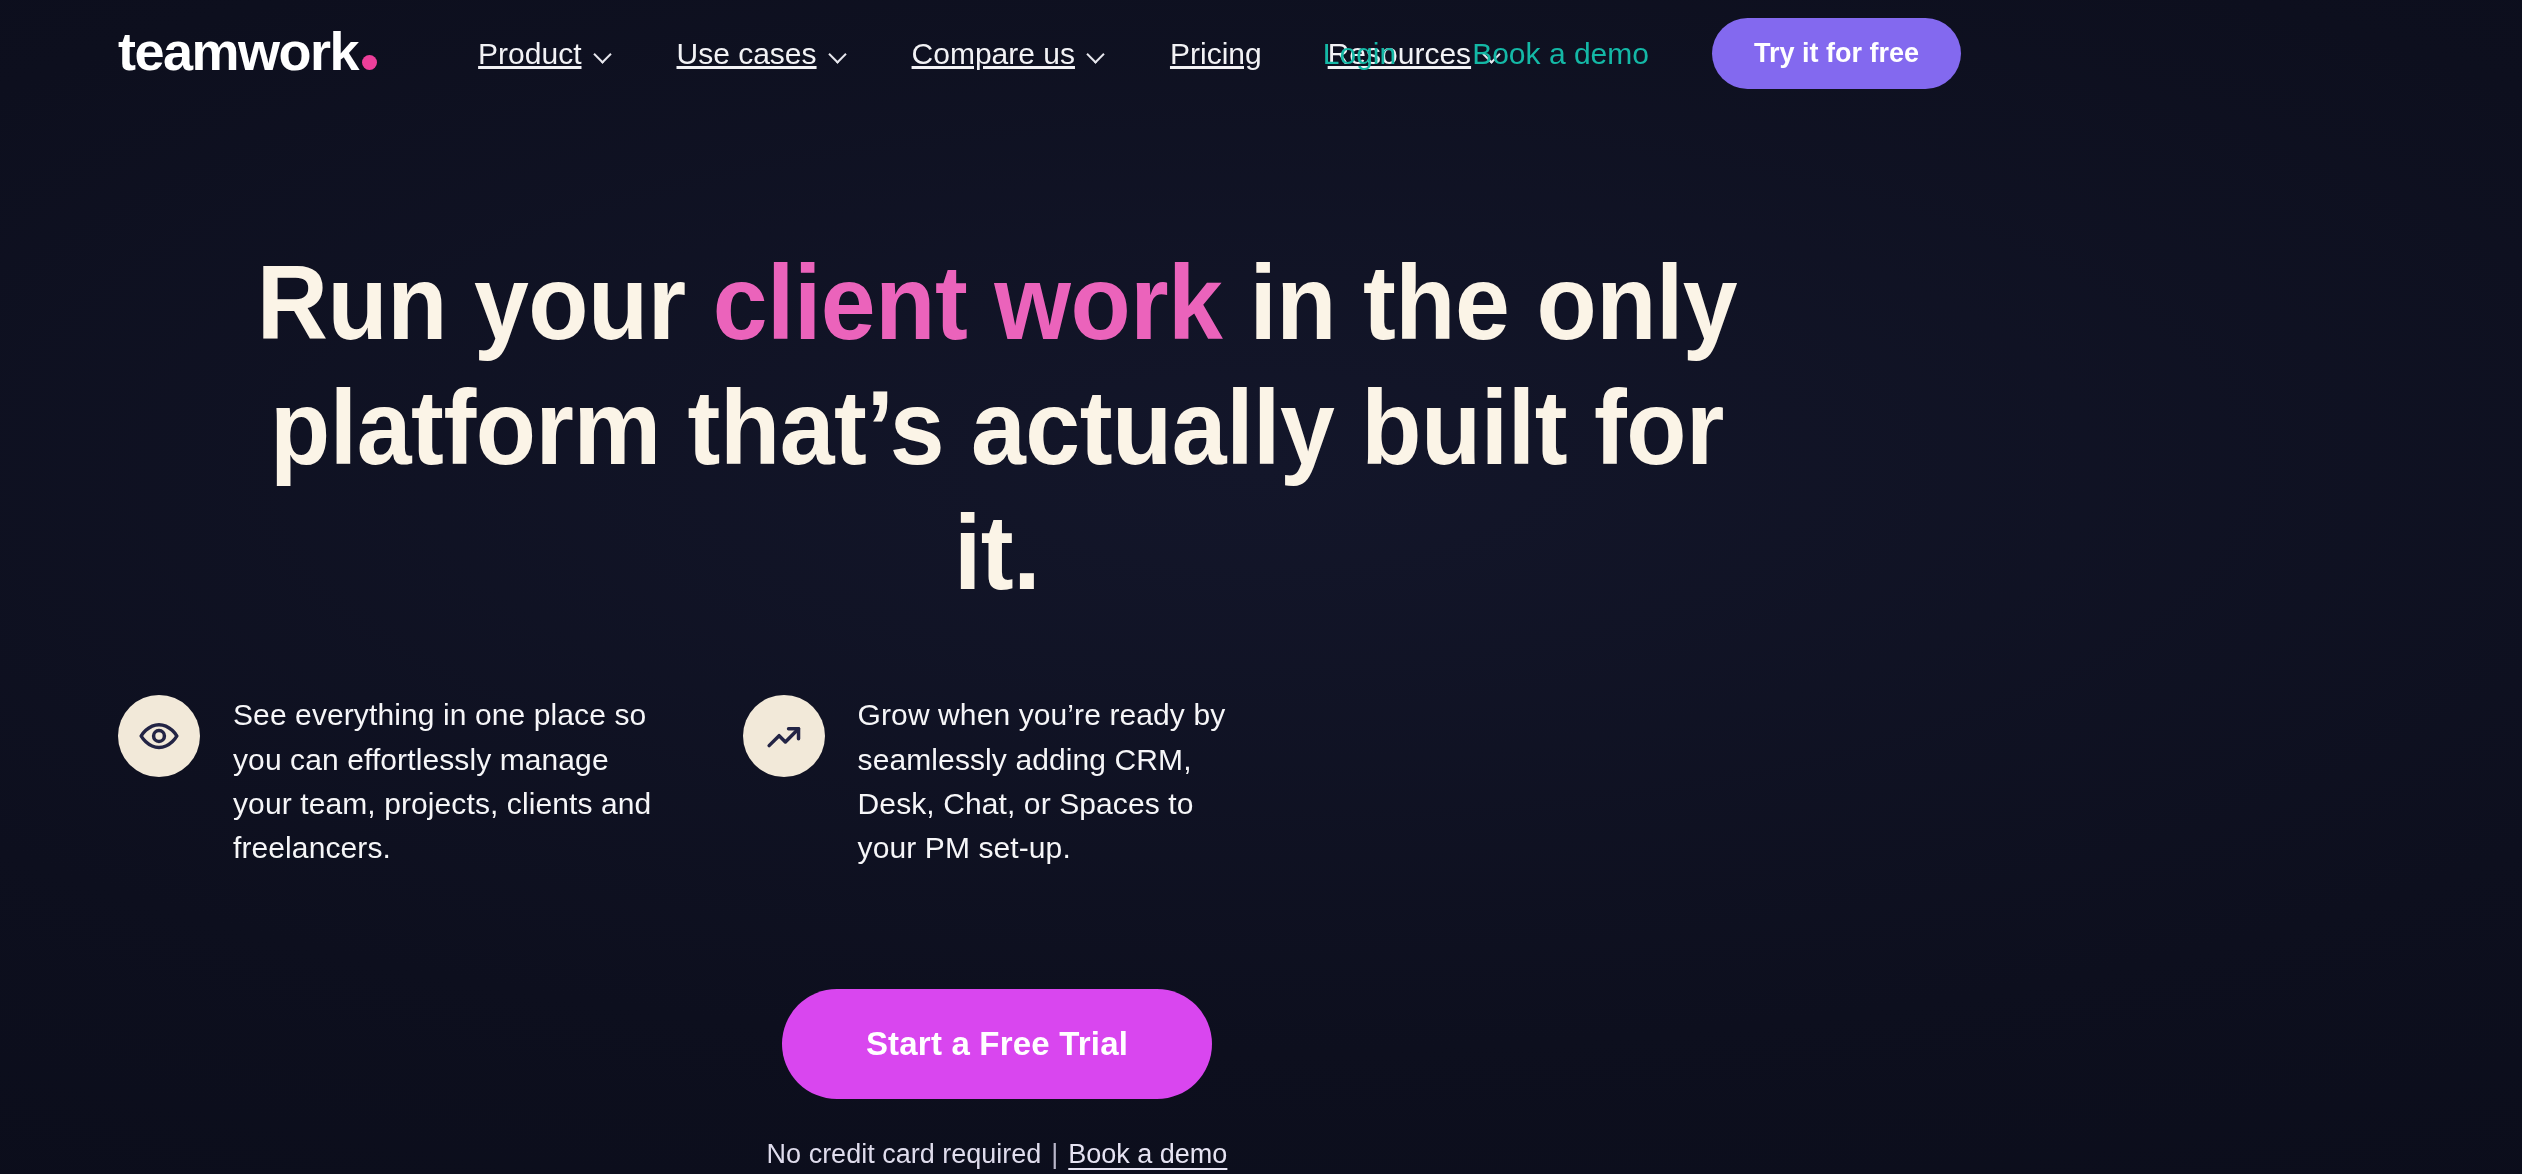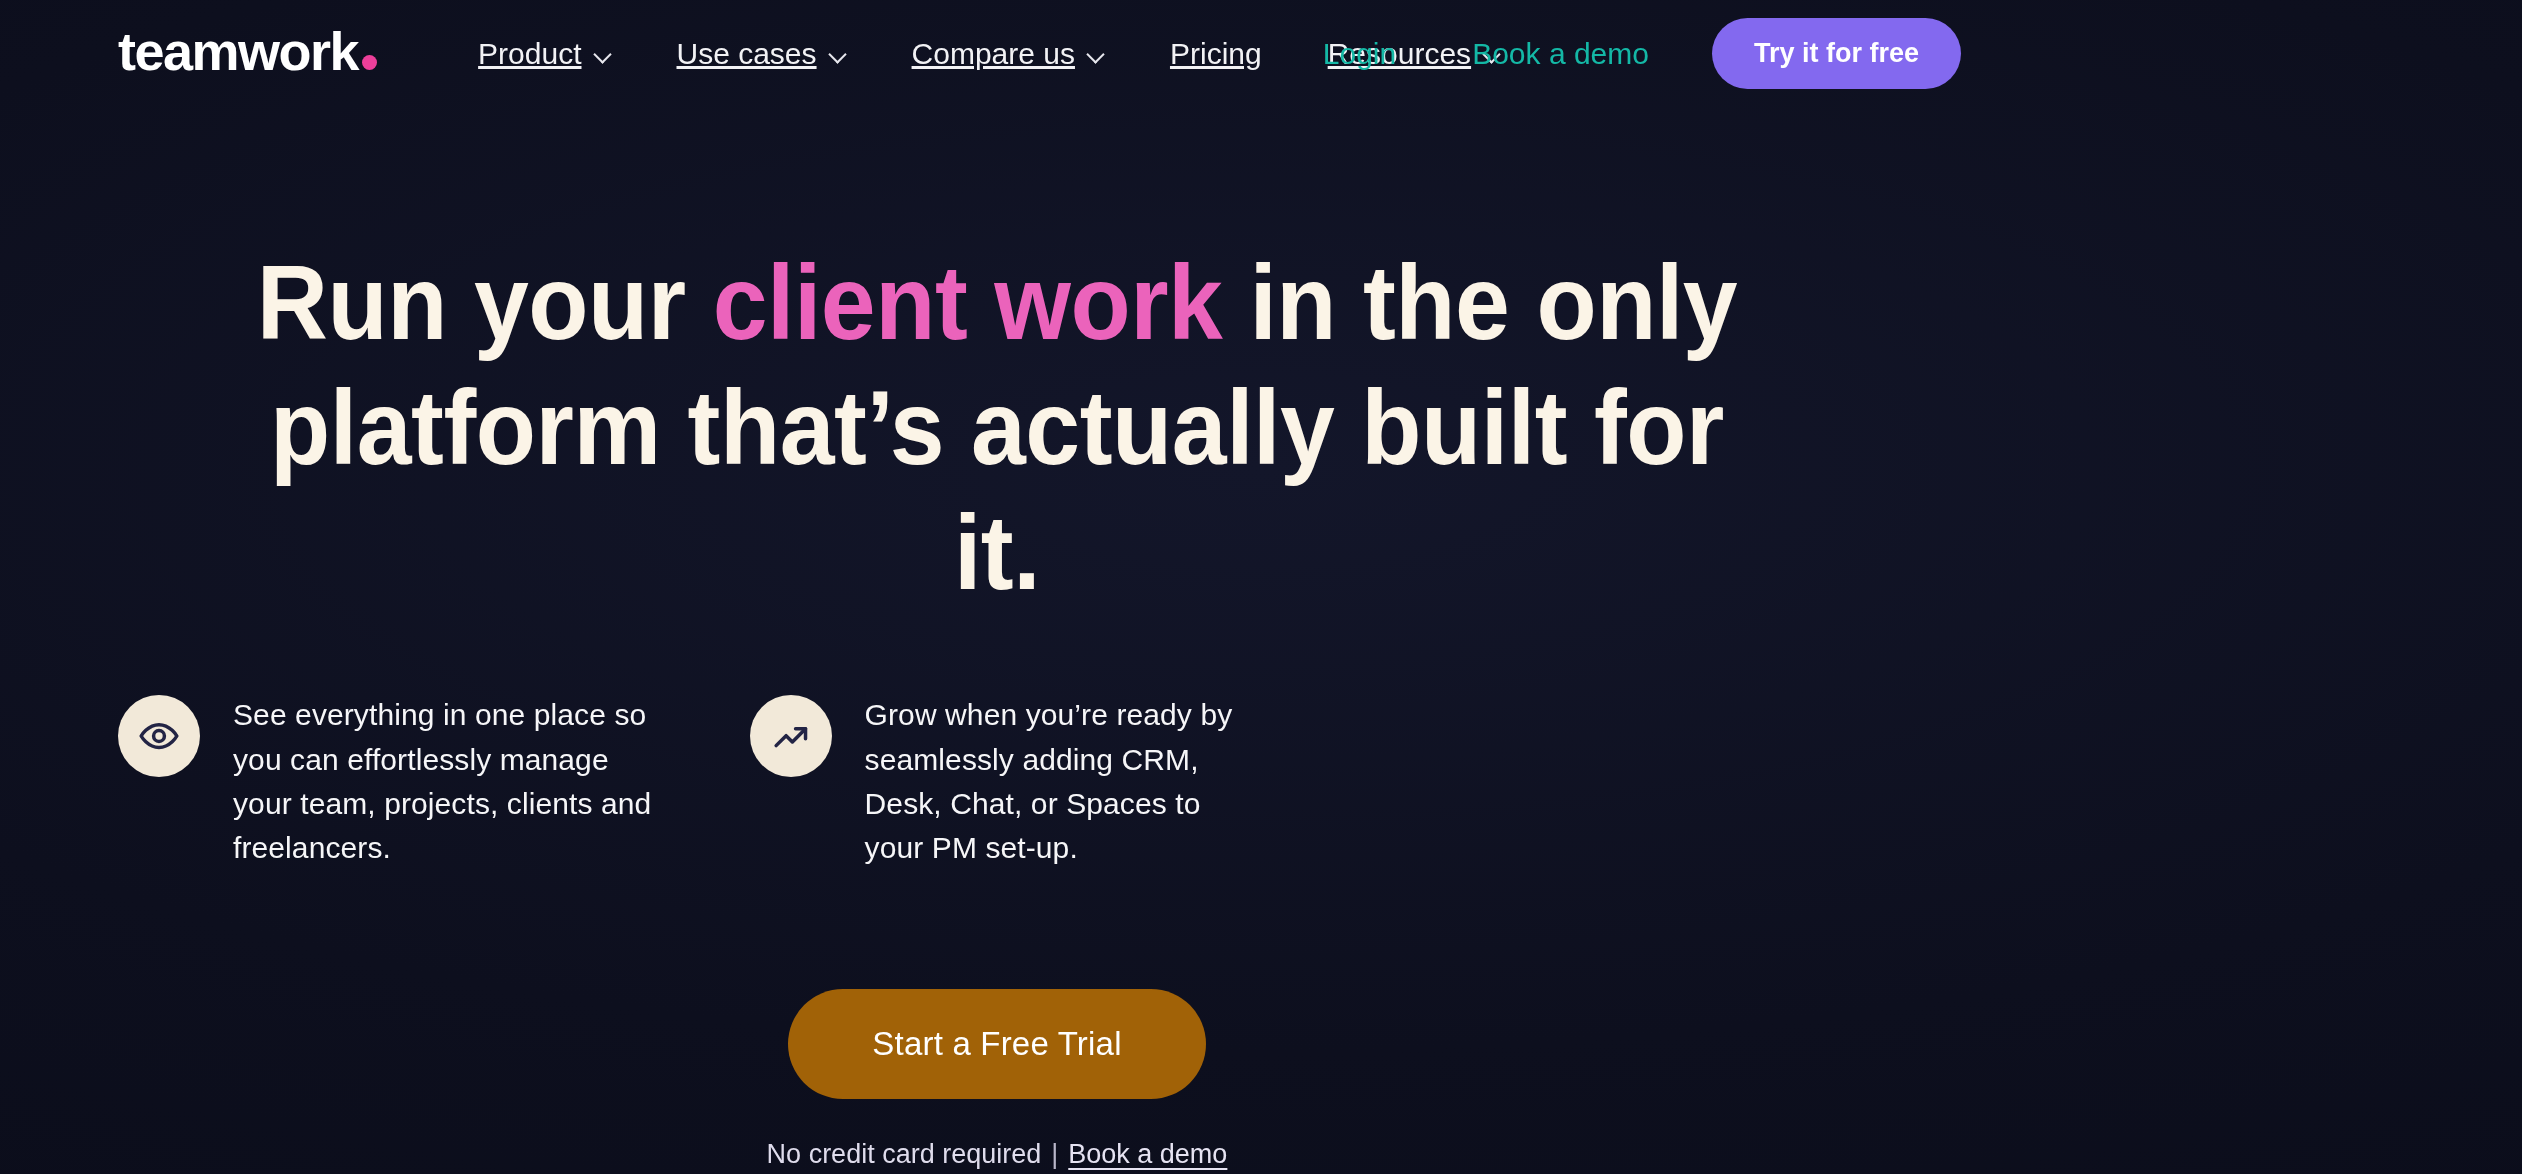--- a/index.html
+++ b/index.html
@@ -138,21 +138,21 @@
     transform:scaleX(0.93);
     transform-origin:center top;
   }
   .hl-pink { color:#eb63bb; }
 
   
   .features {
     display:flex;
     margin-top:78px;
     padding:0 110px 0 118px;
-    gap:7px;
+    gap:0;
   }
   .feature {
     display:flex;
     align-items:flex-start;
     gap:33px;
     width:33.33%;
     padding-right:48px;
   }
   .feature:nth-child(2) { padding-left:36px; }
   .feature:nth-child(3) { padding-left:46px;align-items:center; }
@@ -177,26 +177,26 @@
   }
 
   
   .cta-wrap {
     margin-top:118px;
     display:flex;
     flex-direction:column;
     align-items:center;
   }
   .btn-trial {
-    background:#a16207;
+    background:#d946ef;
     color:#ffffff;
     border:none;
     border-radius:999px;
     font-size:33px;
-    font-weight:400;
+    font-weight:700;
     padding:36px 84px;
     cursor:pointer;
     letter-spacing:0.2px;
     font-family:"Liberation Sans", sans-serif;
   }
   .fineprint {
     margin-top:40px;
     font-size:27px;
     color:#dfdcec;
     display:flex;

